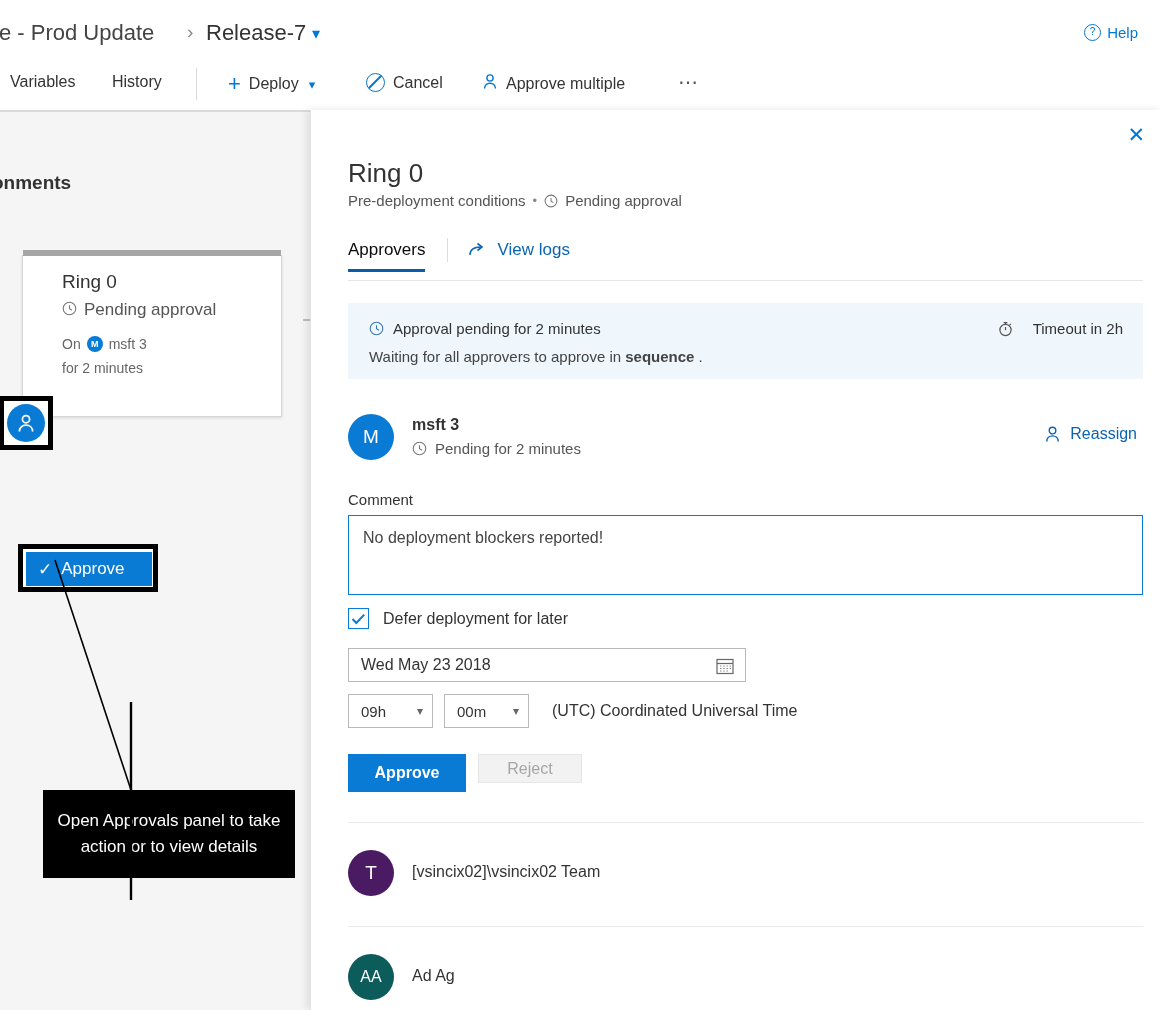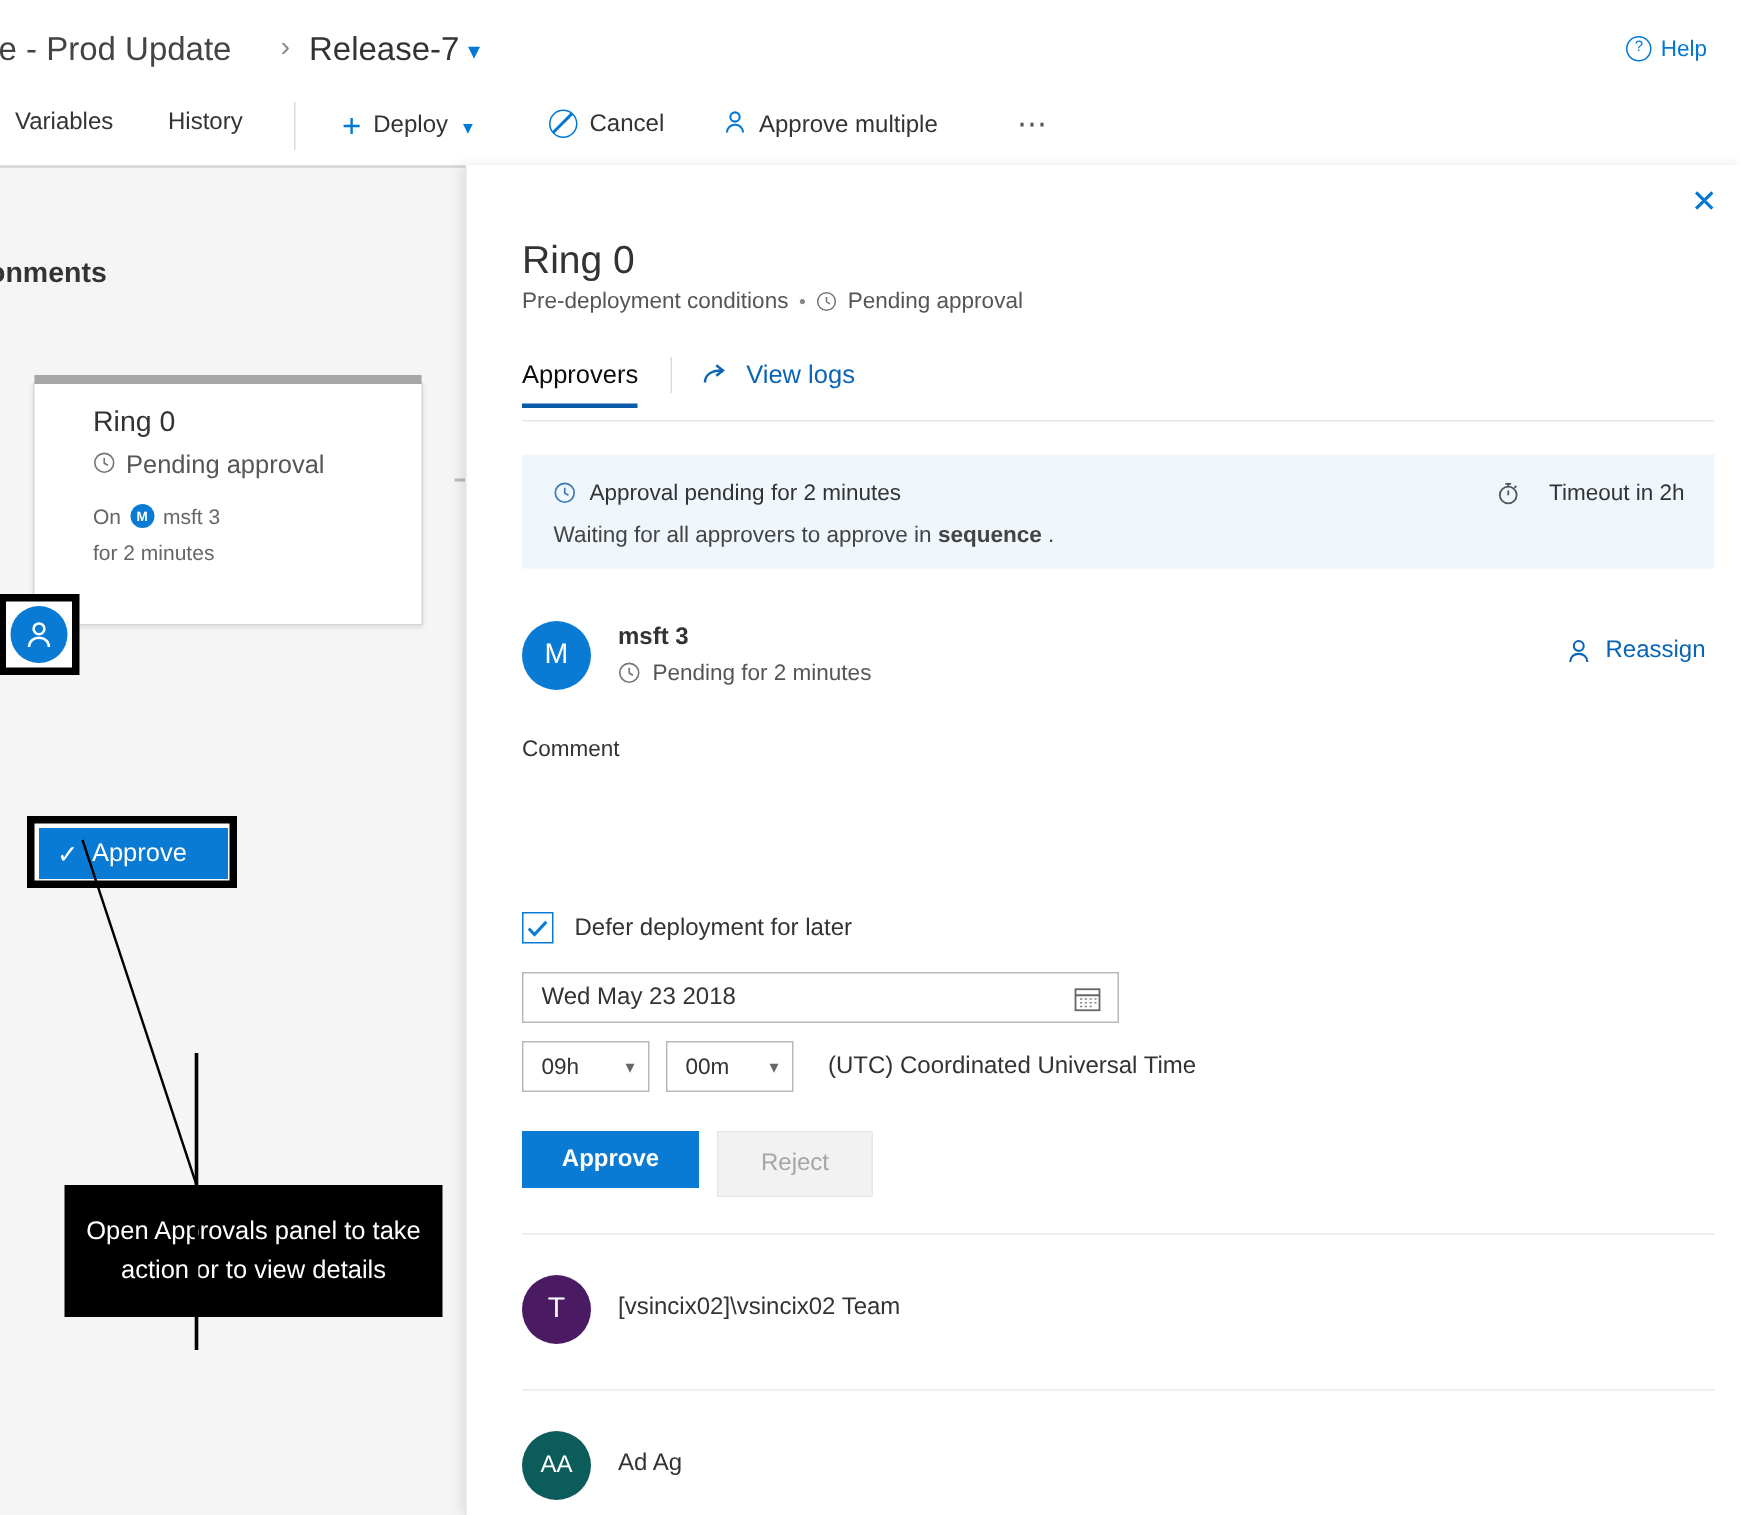--- a/index.html
+++ b/index.html
@@ -222,21 +222,21 @@
   }
   .tz-label{font-size:16px;color:#333;margin-left:12px;white-space:nowrap;}
 
   .btn-row{position:absolute;left:37px;top:644px;display:flex;gap:12px;}
   .btn-primary{
     min-width:118px;height:38px;background:#0a7bd4;color:#fff;font-size:16px;font-weight:600;
     border:none;display:flex;align-items:center;justify-content:center;cursor:pointer;
     font-family:"Liberation Sans",sans-serif;
   }
   .btn-disabled{
-    min-width:104px;height:44px;background:#f2f2f2;color:#a6a6a6;font-size:16px;
+    min-width:104px;height:29px;background:#f2f2f2;color:#a6a6a6;font-size:16px;
     border:1px solid #e6e6e6;display:flex;align-items:center;justify-content:center;
     font-family:"Liberation Sans",sans-serif;cursor:default;box-sizing:border-box;
   }
 
   .divider{position:absolute;left:37px;width:795px;height:1px;background:#eaeaea;}
   .div-1{top:712px;}
   .div-2{top:816px;}
 
   .group-row{position:absolute;left:37px;width:795px;height:46px;}
   .gr-1{top:740px;}
@@ -417,20 +417,21 @@
           <svg width="17" height="18" viewBox="0 0 17 18" style="display:block">
               <circle cx="8.5" cy="5.6" r="3.3" fill="none" stroke="#0a64b4" stroke-width="1.4"></circle>
               <path d="M2.8 16.4c0-3.4 2.5-5.5 5.7-5.5s5.7 2.1 5.7 5.5" fill="none" stroke="#0a64b4" stroke-width="1.4"></path>
             </svg>
         </span>
         <span>Reassign</span>
       </div>
     </div>
 
     <div class="comment-label">Comment</div>
+    <textarea class="comment-box" placeholder="Comment" style="">No deployment blockers reported!</textarea>
 
     <div class="defer-row">
       <div class="checkbox">
         <svg width="15" height="12" viewBox="0 0 15 12">
           <path d="M1.5 6 L5.3 10 L13.2 1.6" fill="none" stroke="#0a7bd4" stroke-width="2"></path>
         </svg>
       </div>
       <div class="defer-label">Defer deployment for later</div>
     </div>
 

